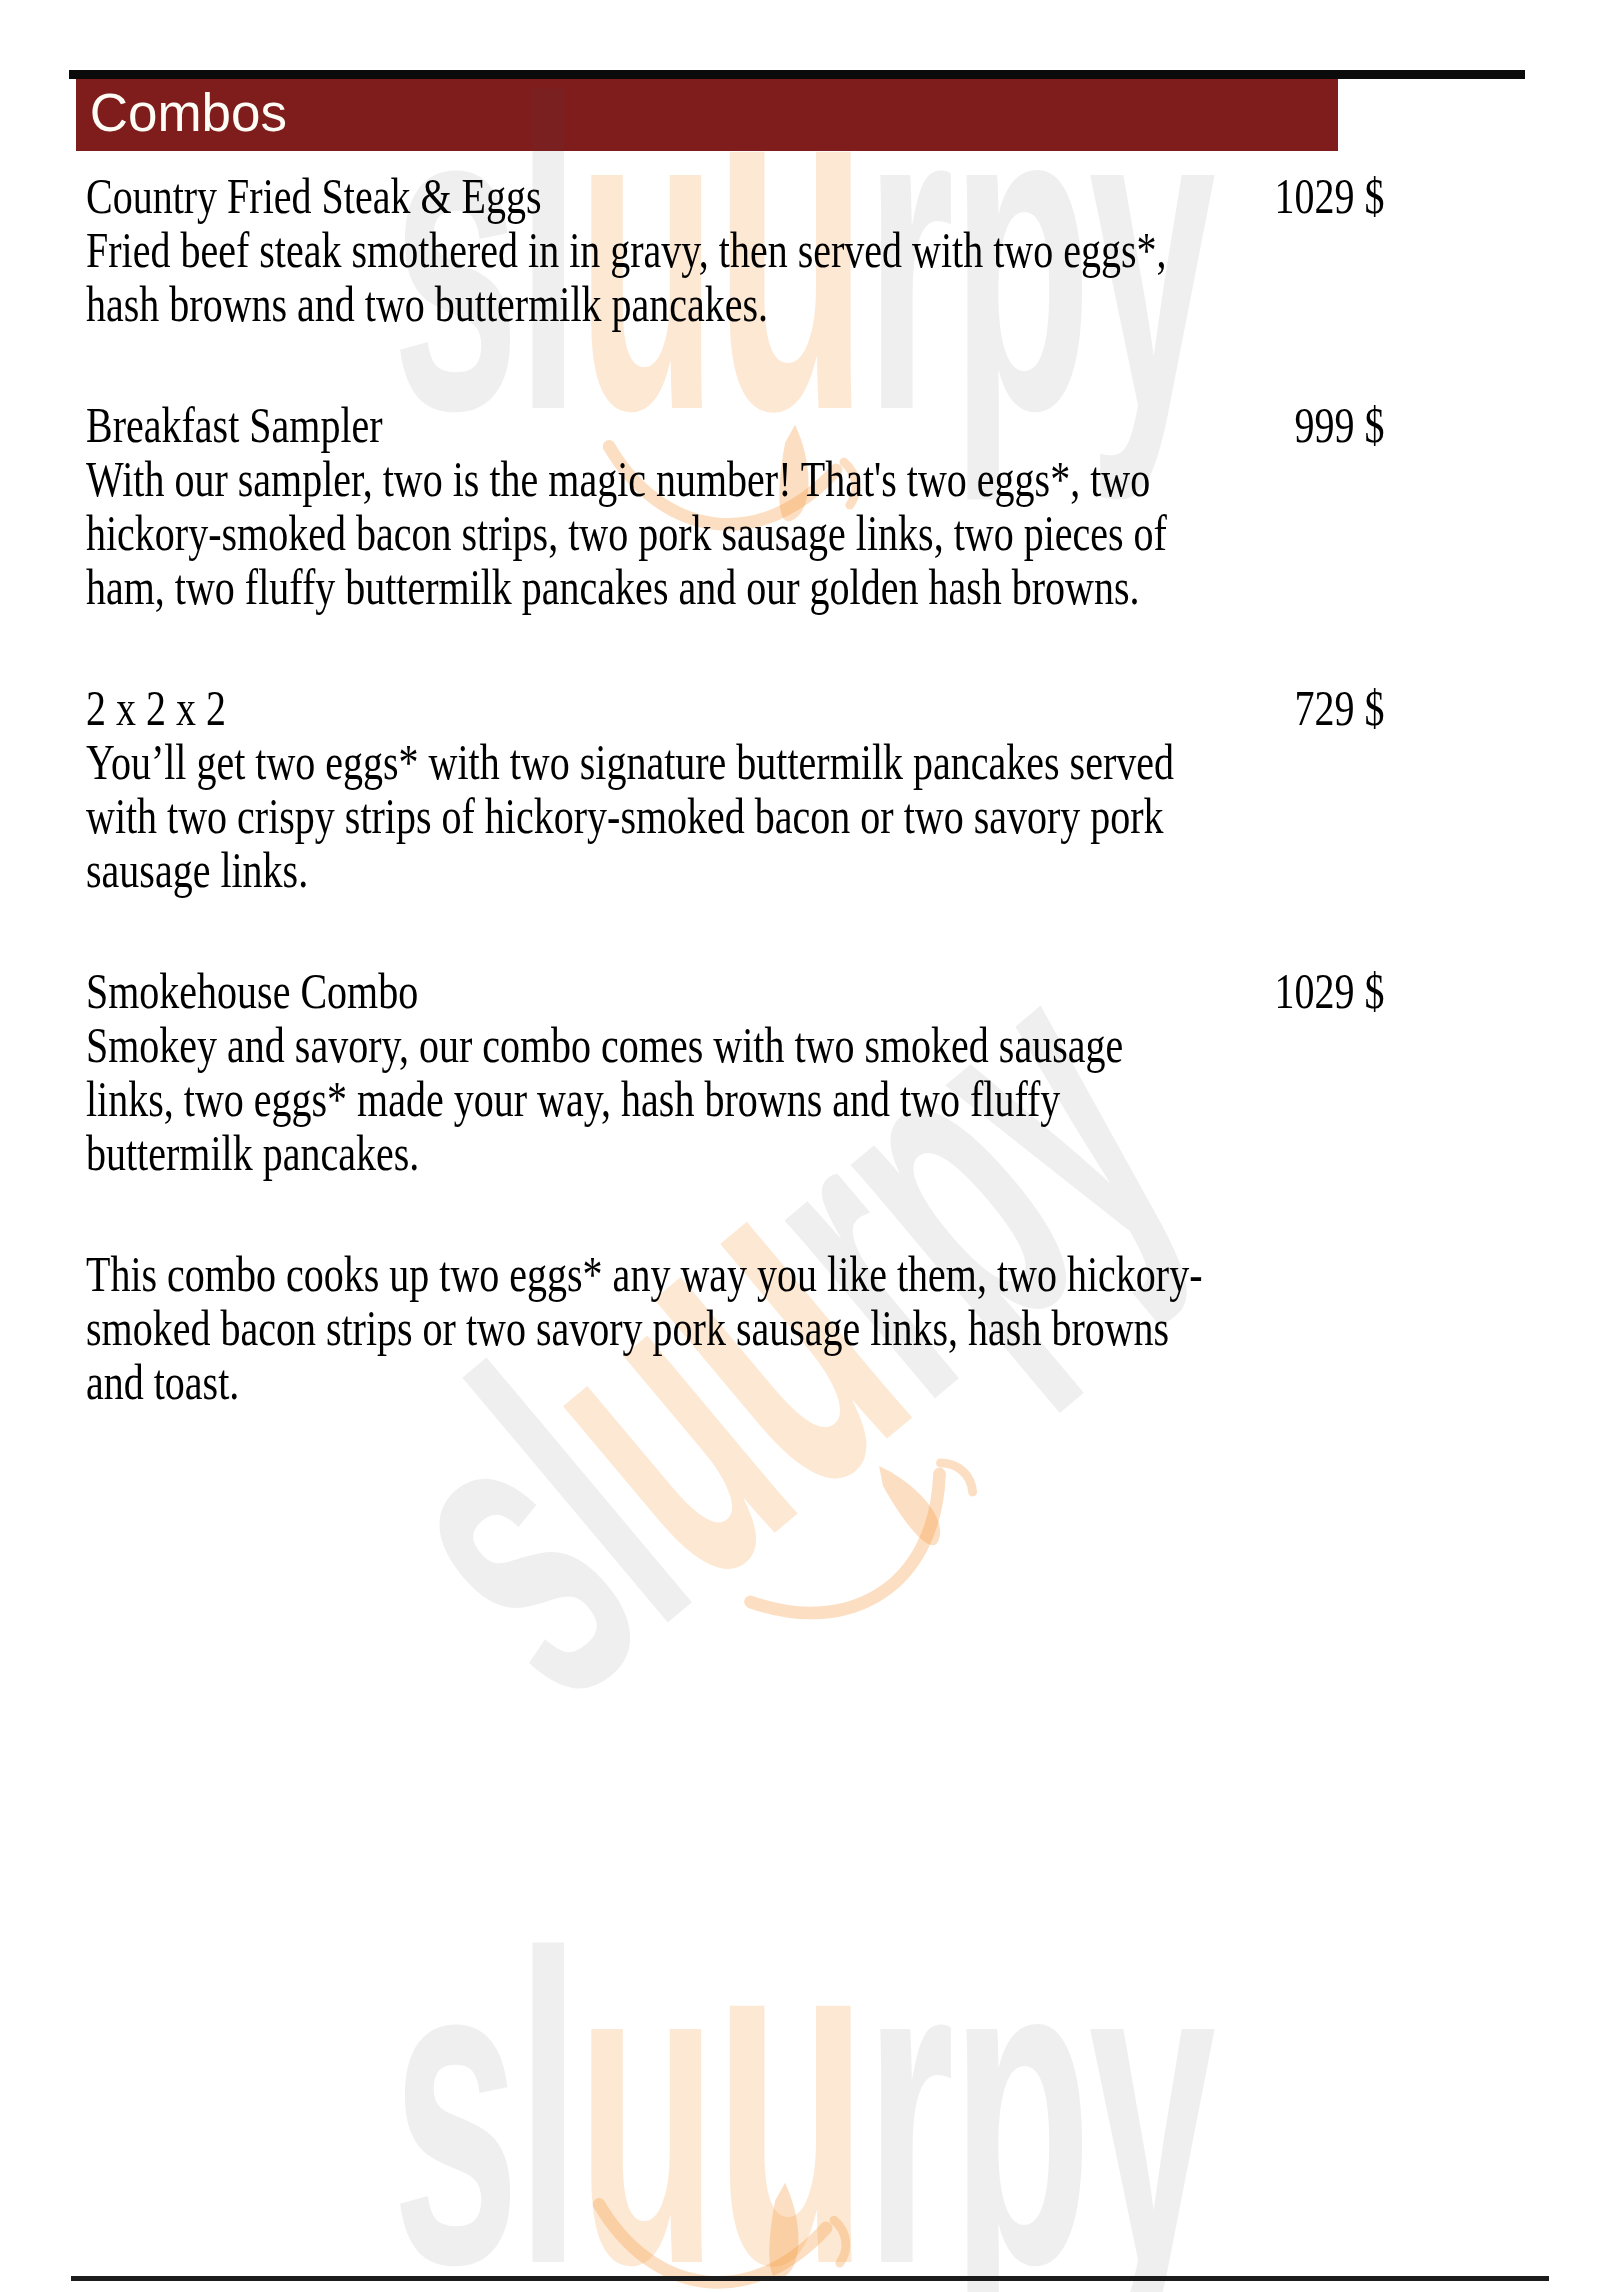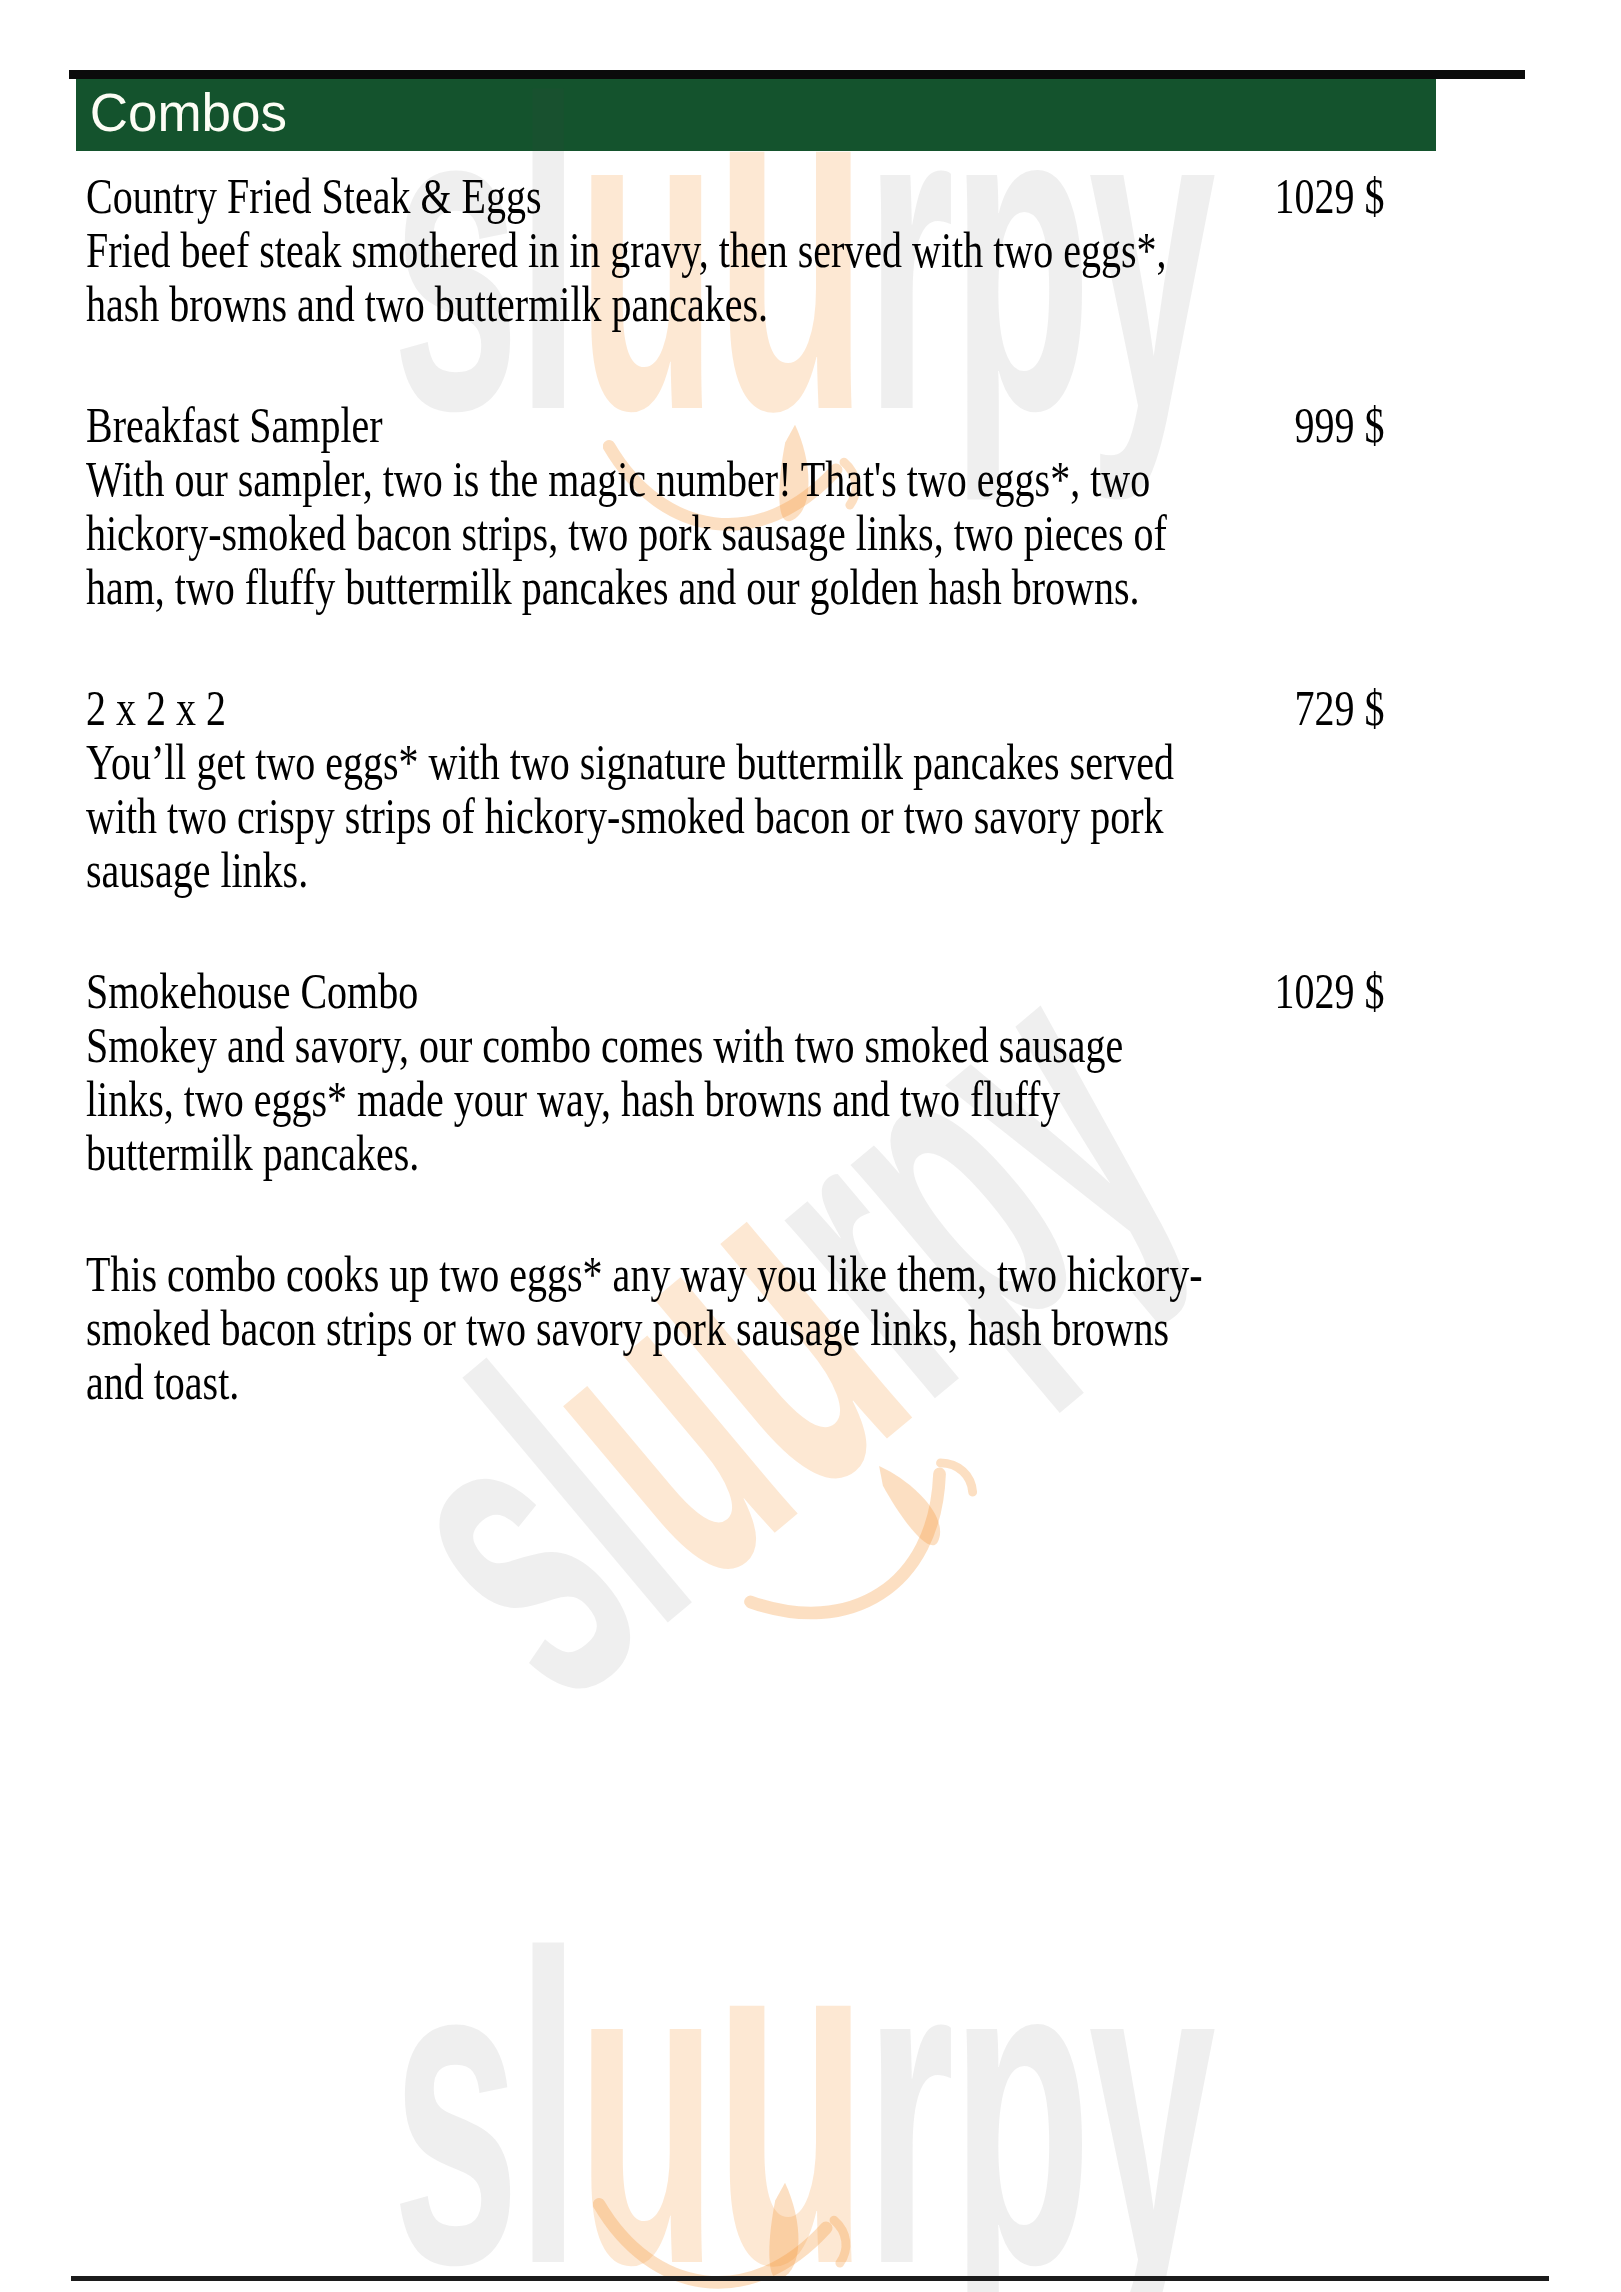--- a/index.html
+++ b/index.html
@@ -14,22 +14,22 @@
     position:absolute; left:69px; top:70px; width:1456px; height:8.8px;
     background:#0b0b0b; z-index:4;
   }
   .bottom-rule {
     position:absolute; left:71px; top:2276px; width:1478px; height:4.9px;
     background:#1c1c1c; z-index:4;
   }
 
   
   .header-bar {
-    position:absolute; left:76px; top:79px; width:1360px; height:72px;
-    background:#14532d; z-index:1; display:flex; align-items:center;
+    position:absolute; left:76px; top:79px; width:1262px; height:72px;
+    background:#7f1d1d; z-index:1; display:flex; align-items:center;
   }
   .header-title {
     font-family:"Liberation Sans", sans-serif; font-size:53px; line-height:53px;
     color:#fdfdf5; padding-left:13.7px; padding-bottom:5.9px;
   }
 
   
   .menu { position:absolute; left:86px; top:169px; width:1298px; z-index:3; }
   .item { margin-bottom:67px; }
   .item-head {

